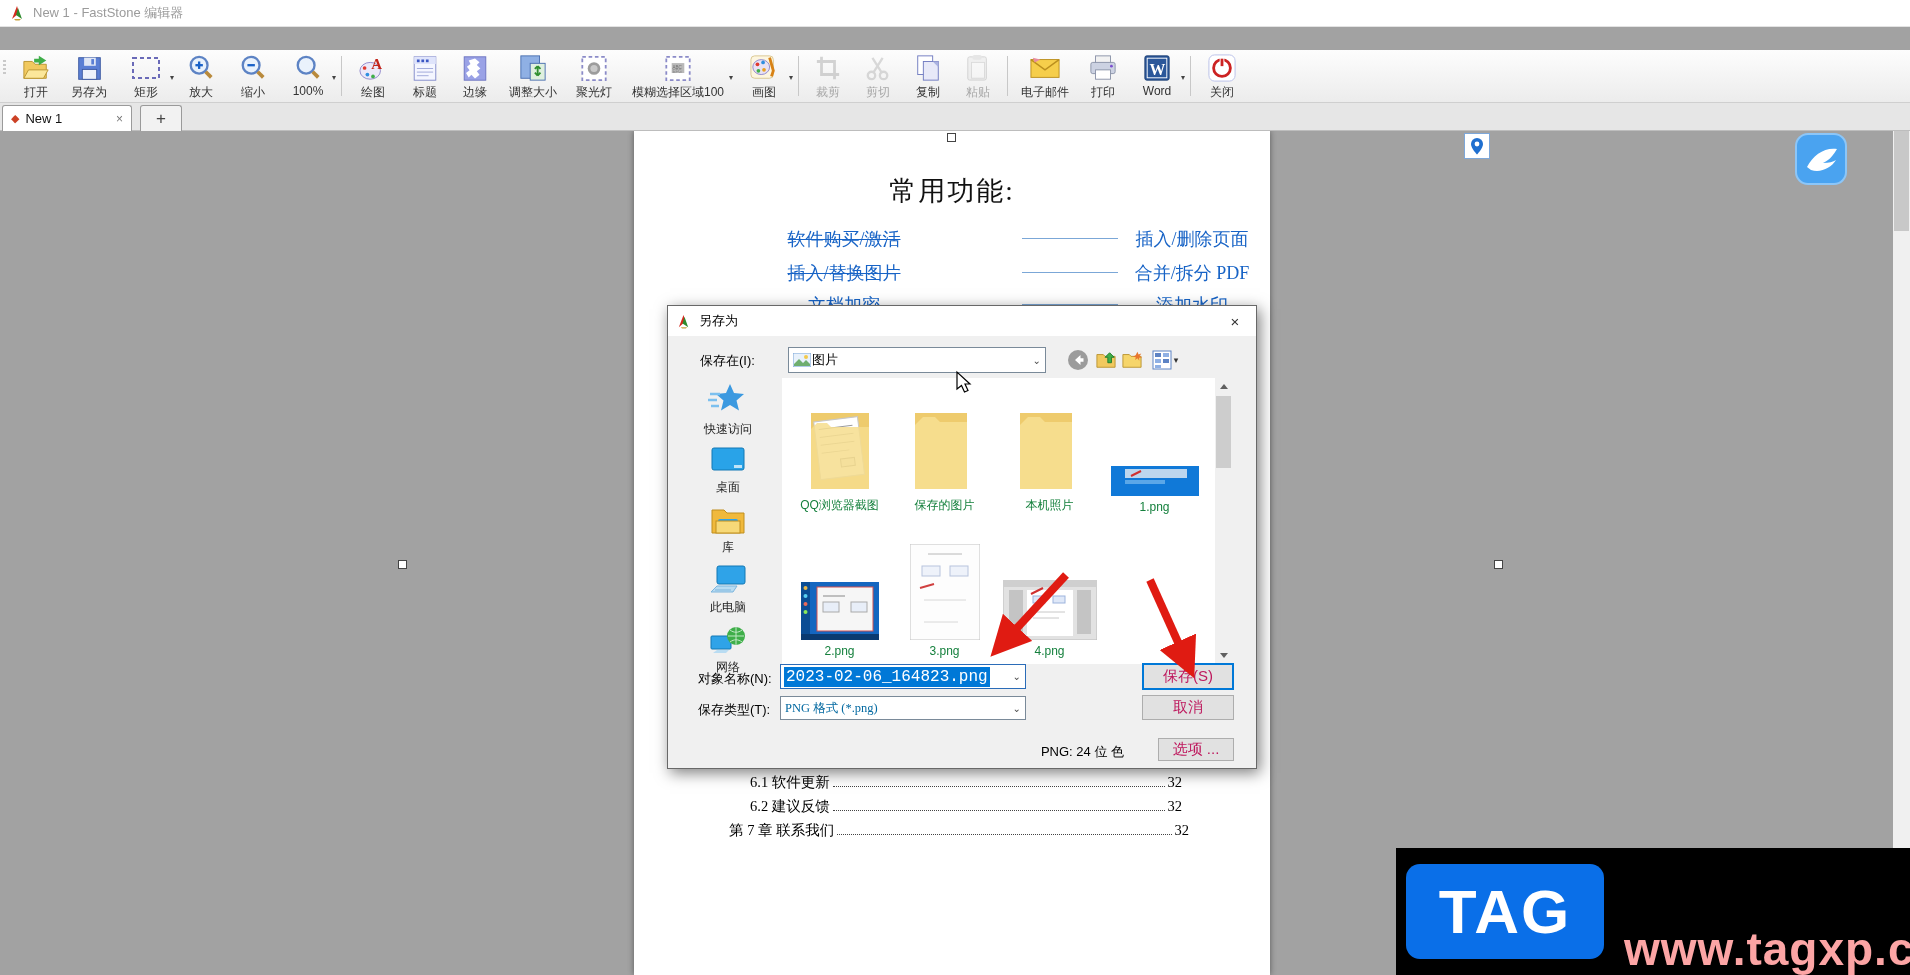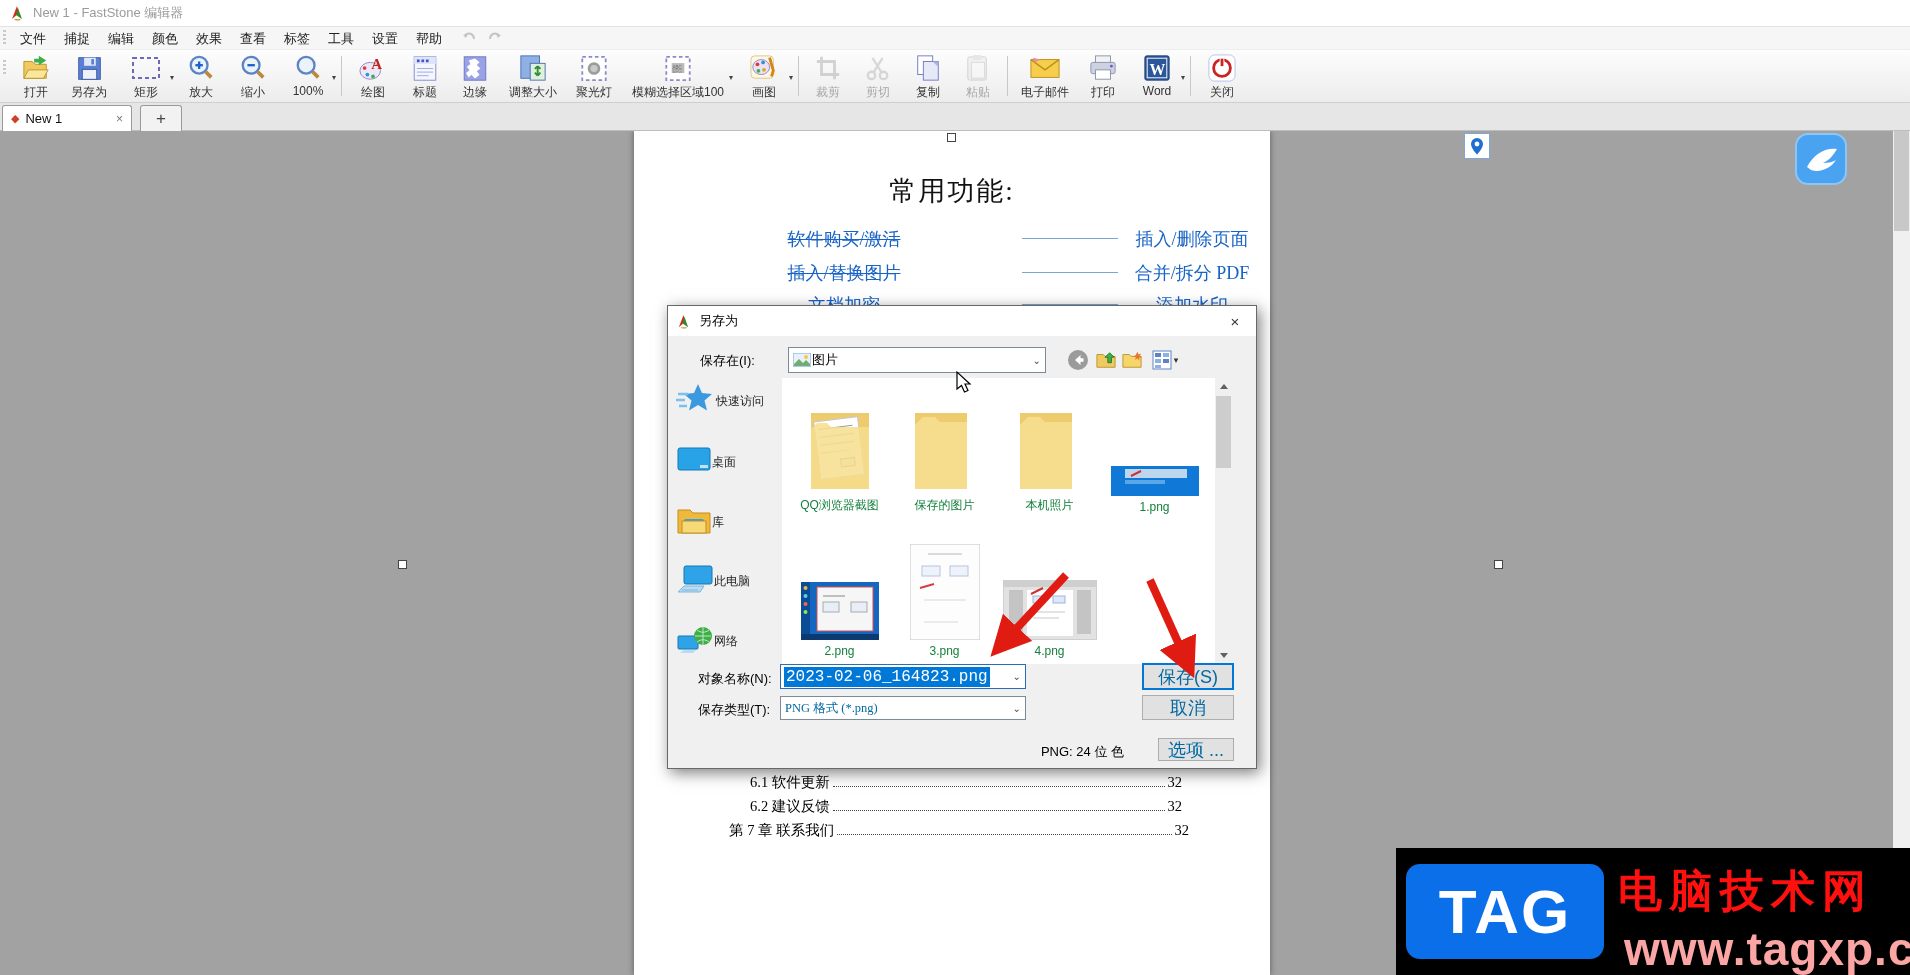--- a/index.html
+++ b/index.html
@@ -46,36 +46,36 @@
 
 #dialog{left:667px;top:305px;width:590px;height:464px;background:#f0f0f0;border:1px solid #686868;box-shadow:3px 4px 14px rgba(0,0,0,.5);z-index:50;font-size:13px}
 #dlg-title{position:absolute;left:0;top:0;width:100%;height:30px;background:#fff;display:flex;align-items:center}
 #dlg-title .dt{margin-left:8px;font-size:13px;color:#000}
 #dlg-close{position:absolute;right:0;top:0;width:42px;height:30px;display:flex;align-items:center;justify-content:center;font-size:15px;color:#333}
 .dlbl{position:absolute;color:#000}
 .combo{position:absolute;background:#fff;border:1px solid #7a8a99;display:flex;align-items:center;padding:0 4px}
 .combo .chev{margin-left:auto;color:#4a4a4a;font-size:10px}
 .navic{position:absolute;top:0;width:24px;height:24px;display:flex;align-items:center;justify-content:center}
 
-.place{position:absolute;left:8px;width:104px;display:flex;flex-direction:row;align-items:center}
+.place{position:absolute;left:8px;width:104px;display:flex;flex-direction:column;align-items:center}
 .place .plabel{font-size:12px;color:#222;margin-top:3px}
 
 #flist{position:absolute;left:114px;top:72px;width:450px;height:286px;background:#fff;overflow:hidden}
 .fcell{position:absolute;width:105px;display:flex;flex-direction:column;align-items:center;justify-content:flex-end}
 .fname{font-size:12px;color:#15803d;margin-top:4px;white-space:nowrap}
 #fscroll{position:absolute;right:0;top:0;width:17px;height:286px;background:#f0f0f0}
 #fscroll .sb-btn{position:absolute;left:0;width:17px;height:17px;display:flex;align-items:center;justify-content:center}
 #fscroll .thumb{position:absolute;left:1px;top:18px;width:15px;height:72px;background:#cdcdcd}
 .tri-up{width:0;height:0;border-left:4px solid transparent;border-right:4px solid transparent;border-bottom:5px solid #606060}
 .tri-dn{width:0;height:0;border-left:4px solid transparent;border-right:4px solid transparent;border-top:5px solid #606060}
 
 .dinput{position:absolute;background:#fff;border:1px solid #7a8a99;display:flex;align-items:center;padding-left:3px}
 .selection{background:#0078d7;color:#fff;font-family:"Liberation Mono",monospace;font-size:16px;padding:1px 2px;white-space:nowrap}
 .typeval{font-family:Liberation Serif, serif;font-size:12.5px;color:#0369a1;white-space:nowrap}
-.btn{position:absolute;background:#e1e1e1;border:1px solid #adadad;display:flex;align-items:center;justify-content:center;font-size:18px;color:#0369a1}
+.btn{position:absolute;background:#e1e1e1;border:1px solid #adadad;display:flex;align-items:center;justify-content:center;font-size:15px;color:#be185d}
 .btn.primary{border:2px solid #0078d7}
 
 #pinbtn{left:1464px;top:133px;width:26px;height:26px;background:#fff;border:1px solid #7da7d9;display:flex;align-items:center;justify-content:center;z-index:20}
 #birdbtn{left:1795px;top:133px;z-index:20}
 #vscroll{left:1893px;top:103px;width:17px;height:872px;background:#f0f0f0;z-index:2}
 #vscroll .vthumb{position:absolute;left:1px;top:8px;width:15px;height:120px;background:#c8c8c8}
 
 #ad{left:1396px;top:848px;width:514px;height:127px;background:#000;z-index:40}
 #ad .tagbox{position:absolute;left:10px;top:16px;width:198px;height:95px;background:#0a6fe8;border-radius:14px;display:flex;align-items:center;justify-content:center;color:#fff;font-size:62px;font-weight:bold;letter-spacing:2px}
 #ad .sitename{position:absolute;left:222px;top:14px;width:286px;font-size:44px;font-weight:bold;color:#ff100f;letter-spacing:7px;white-space:nowrap}
@@ -93,41 +93,20 @@
         <path d="M3 14 L8 1 L10 8 Z" fill="#d42a1e"></path>
         <path d="M13 14 L9 3 L7 10 Z" fill="#2e8b2e"></path>
         <path d="M5 14 h7 l-1.5 1.5 h-4 Z" fill="#c9a23c"></path>
       </svg>
     <span class="ttl">New 1 - FastStone 编辑器</span>
   </div>
   <div class="wctr abs" style="right:90px">–</div>
   <div class="wctr abs" style="right:45px">❐</div>
   <div class="wctr abs" style="right:0">×</div>
 
-  <div id="menubar" class="abs">
-    <div class="grip"></div>
-    <div class="mitem">文件</div>
-    <div class="mitem">捕捉</div>
-    <div class="mitem">编辑</div>
-    <div class="mitem">颜色</div>
-    <div class="mitem">效果</div>
-    <div class="mitem">查看</div>
-    <div class="mitem">标签</div>
-    <div class="mitem">工具</div>
-    <div class="mitem">设置</div>
-    <div class="mitem">帮助</div>
-    <svg class="undoredo" width="16" height="14" viewBox="0 0 16 14">
-        <path d="M4 4 C8 1 13 3 13 8" fill="none" stroke="#c4c4c4" stroke-width="2"></path>
-        <path d="M2 4 l5 -1 l-2 4 z" fill="#c4c4c4"></path>
-      </svg>
-    <svg class="undoredo" width="16" height="14" viewBox="0 0 16 14">
-        <path d="M12 4 C8 1 3 3 3 8" fill="none" stroke="#c4c4c4" stroke-width="2"></path>
-        <path d="M14 4 l-5 -1 l2 4 z" fill="#c4c4c4"></path>
-      </svg>
-  </div>
 
   <div id="toolbar" class="abs">
     <div class="grip" style="margin-top:10px"></div>
 
     <div class="tool" style="width:50px">
       <div class="ticon">
           <svg width="30" height="28" viewBox="0 0 32 30">
             <path d="M3 26 V8 h9 l3 3 h12 v15 z" fill="#f1c95f" stroke="#b9932f"></path>
             <path d="M3 26 l5 -9 h21 l-5 9 z" fill="#fbe79a" stroke="#b9932f"></path>
             <path d="M19 2 l8 5 -8 5 v-3 h-5 V5 h5 z" fill="#3fae49"></path>
@@ -633,21 +612,20 @@
         <rect x="1" y="1" width="50" height="50" rx="12" fill="none" stroke="#8cc6f8" stroke-width="2"></rect>
         <path d="M12 34 C18 22 30 14 42 16 C38 22 36 26 28 30 C34 30 38 29 41 27 C36 35 26 40 16 37 z" fill="#fff"></path>
       </svg>
   </div>
   <div id="vscroll" class="abs">
       <div class="vthumb"></div>
     </div>
 
   <div id="ad" class="abs">
     <div class="tagbox">TAG</div>
-    <div class="sitename">电脑技术网</div>
     <div class="siteurl">www.tagxp.com</div>
   </div>
 
   <svg id="overlay" class="abs">
     <defs>
       <marker id="ah" markerWidth="5" markerHeight="5" refX="2.5" refY="2.5" orient="auto">
         <path d="M0 0 L5 2.5 L0 5 z" fill="#e01b12"></path>
       </marker>
     </defs>
     <line x1="1066" y1="575" x2="1004" y2="642" stroke="#e01b12" stroke-width="8" marker-end="url(#ah)"></line>

